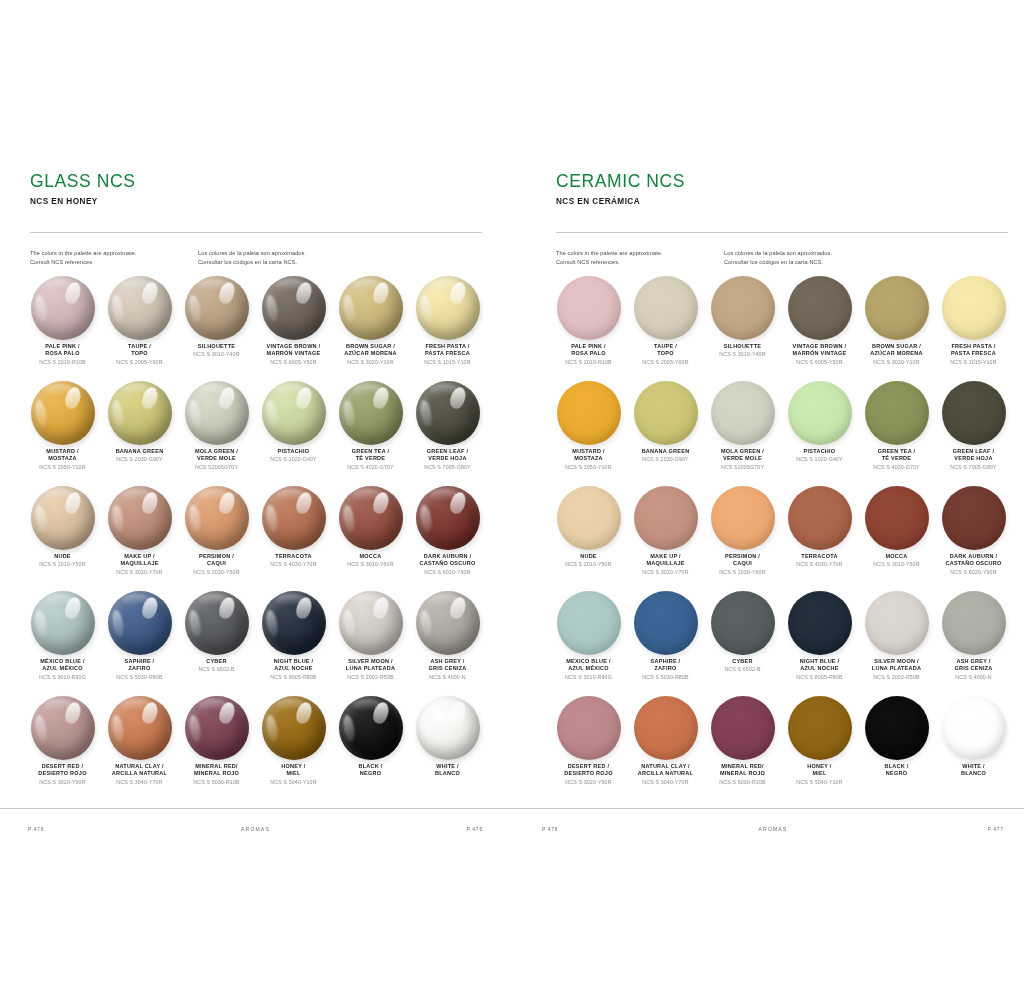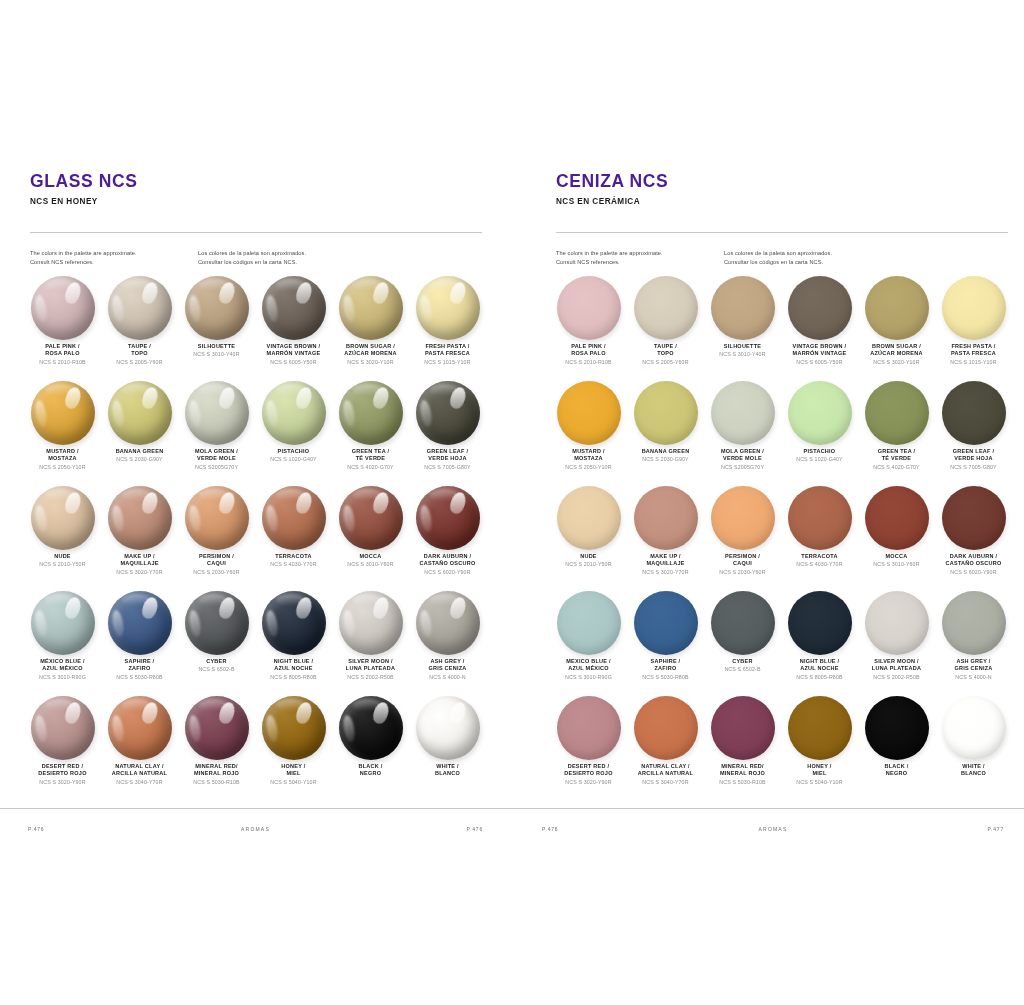--- a/index.html
+++ b/index.html
@@ -38,23 +38,23 @@
   
   .head-block {
     position: absolute;
     top: 172px;
   }
   .page-left  .head-block { left: 30px; }
   .page-right .head-block { left: 44px; }
 
   .title {
     font-size: 17.5px;
-    font-weight: bold;
+    font-weight: normal;
     letter-spacing: 0.6px;
-    color: #4c1d95;
+    color: #15803d;
     margin: 0;
     line-height: 1.1;
     white-space: nowrap;
   }
   .subtitle {
     font-size: 8.2px;
     font-weight: bold;
     letter-spacing: 0.45px;
     color: #1b1b1b;
     margin: 6px 0 0 0;
@@ -641,21 +641,21 @@
     <div class="footer-rule"></div>
     <div class="footer">
       <span>P.476</span>
       <span class="center">AROMAS</span>
       <span>P.476</span>
     </div>
   </div>
 
   <div class="page page-right">
     <div class="head-block">
-      <h1 class="title">CENIZA NCS</h1>
+      <h1 class="title">CERAMIC NCS</h1>
       <h2 class="subtitle">NCS EN CERÁMICA</h2>
     </div>
     <div class="rule"></div>
     <div class="notes">
       <div class="note">
         <div>The colors in the palette are approximate.</div>
         <div>Consult NCS references.</div>
       </div>
       <div class="note">
         <div>Los colores de la paleta son aproximados.</div>

